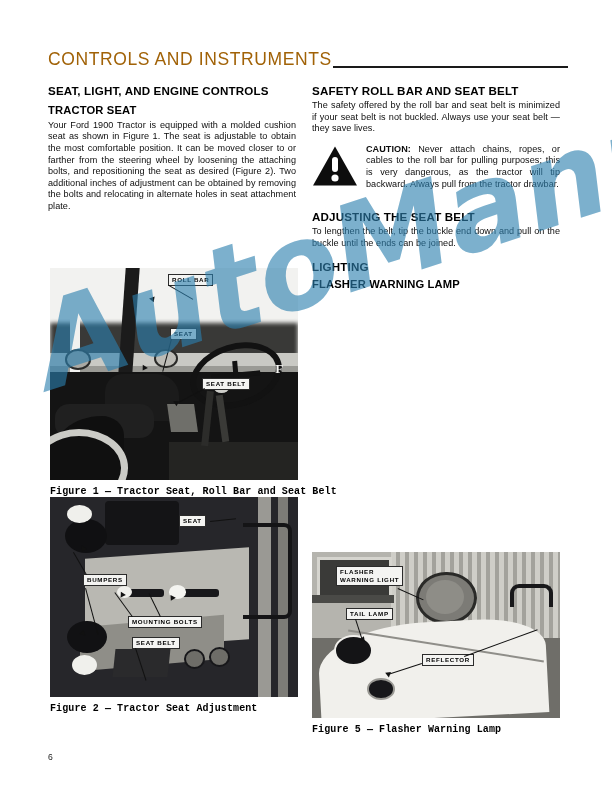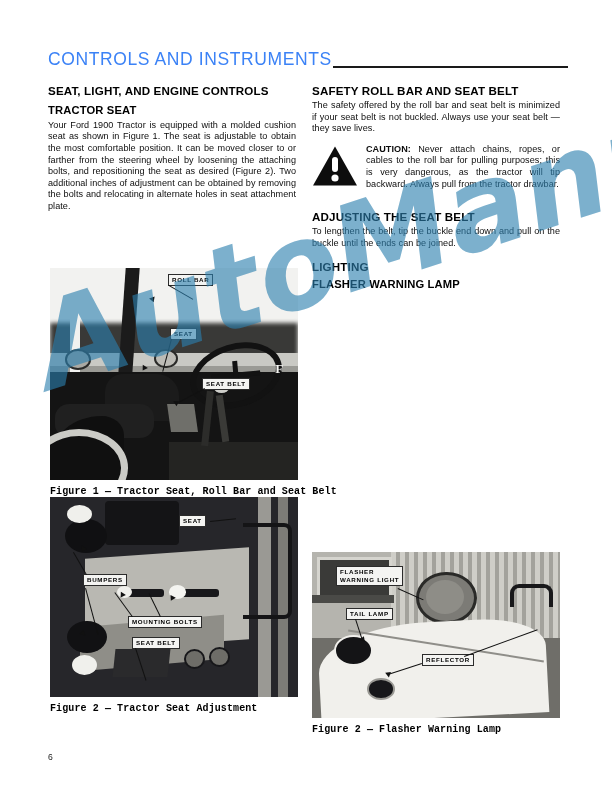--- a/index.html
+++ b/index.html
@@ -26,21 +26,21 @@
     width: 520px;
     height: 26px;
     display: flex;
     align-items: flex-end;
   }
   .header-title {
     font-family: "Liberation Sans", sans-serif;
     font-size: 17.5px;
     font-weight: 400;
     letter-spacing: 0.6px;
-    color: #3b82f6;
+    color: #a16207;
     white-space: nowrap;
     line-height: 1;
     padding-bottom: 2px;
   }
   .header-rule {
     flex: 1;
     height: 2.5px;
     background: #1a1a1a;
     margin-bottom: 2px;
     margin-left: 1px;
@@ -438,21 +438,21 @@
 
       <div class="callout" style="left:34px; top:56px;">TAIL LAMP</div>
       <div class="leader" style="left:44px; top:67px; width:22px; transform: rotate(72deg);"></div>
       <div class="arrowhead" style="left:48px; top:84px; transform: rotate(200deg);"></div>
 
       <div class="callout" style="left:110px; top:102px;">REFLECTOR</div>
       <div class="leader" style="left:110px; top:112px; width:34px; transform: rotate(162deg);"></div>
       <div class="arrowhead" style="left:74px; top:119px; transform: rotate(-128deg);"></div>
       <div class="leader" style="left:152px; top:104px; width:78px; transform: rotate(-20deg);"></div>
     </div>
-    <div class="fig-cap">Figure 2 — Flasher Warning Lamp</div>
+    <div class="fig-cap">Figure 5 — Flasher Warning Lamp</div>
   </div>
 
   <div class="watermark">
     <span>AutoManual</span>
   </div>
 
   <div class="page-number">6</div>
 
 </div>
 

